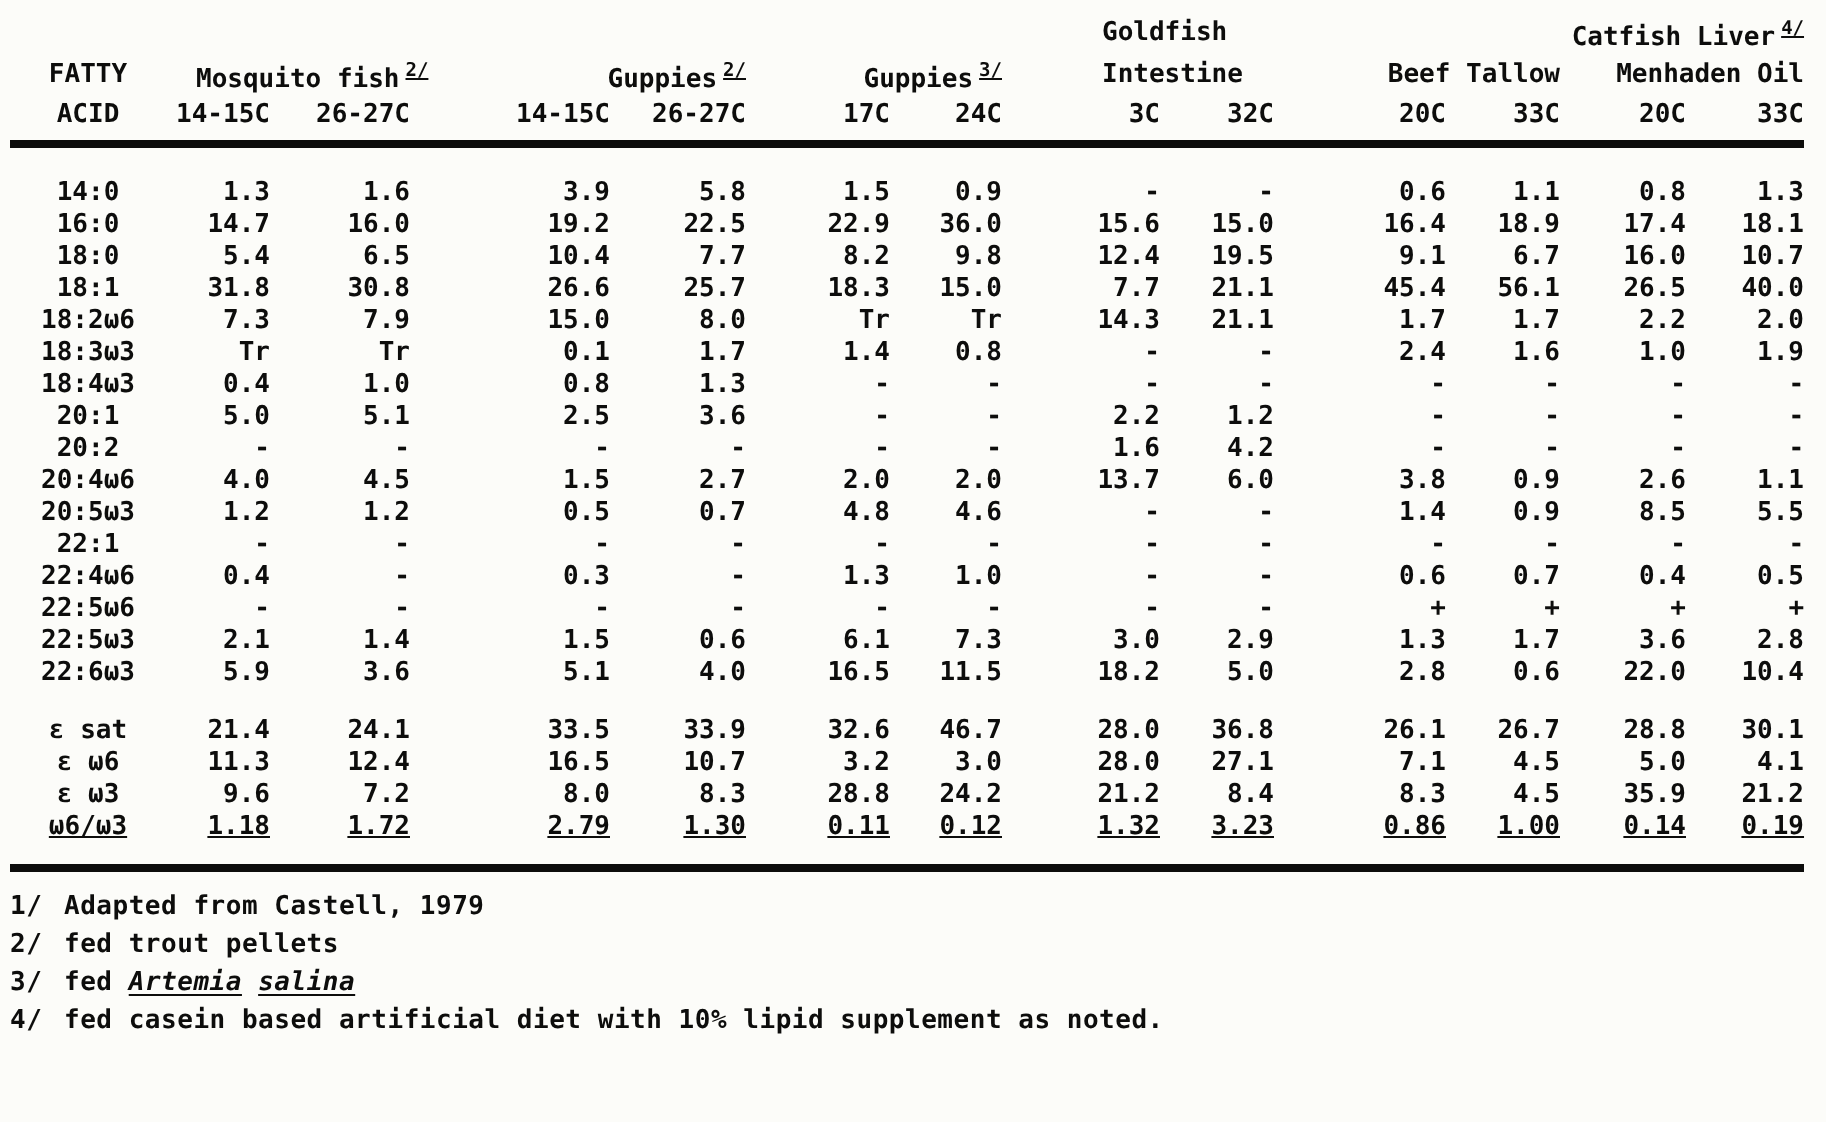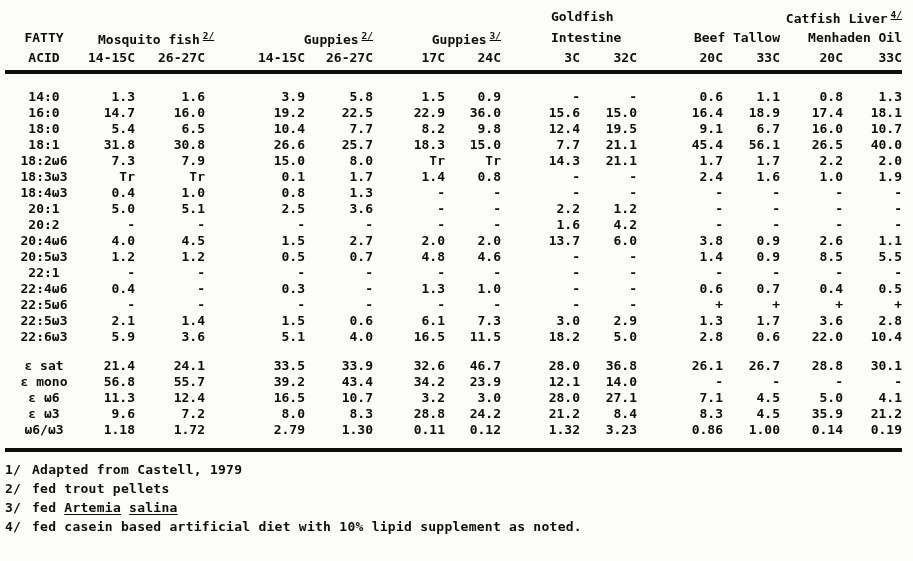--- a/index.html
+++ b/index.html
@@ -47,36 +47,36 @@
   .pg-mf{padding-left:15px;}
   .pg-g2{padding-left:45px;}
   .pg-g3{padding-left:25px;}
   .pg-cl{padding-left:8px;}
   .pg-mo{padding-left:25px;}
   tr.rule th{padding-bottom:4px;border-bottom:4px solid var(--ink);margin-top:20px;}
 
   tbody td{line-height:16px;}
   tbody tr:first-child td{padding-top:15px;margin-left:10px;}
   tbody tr.gap-row td{height:13px;line-height:13px;}
-  tbody tr.last-row td{padding-bottom:10px;}
+  tbody tr.last-row td{padding-bottom:10px;text-decoration:underline;}
 
   .sup{
     font-size:9.5px;
     vertical-align:super;
     text-decoration:underline;
     margin-left:3px;
   }
   .footnotes{
     margin-top:8px;
     line-height:19px;
     letter-spacing:.02em;
   }
   .fn-line{white-space:nowrap;}
   .fn-mark{display:inline-block;min-width:27px;}
-  .u{text-decoration:underline;text-underline-offset:2px;}
+  .u{text-decoration:underline;text-underline-offset:2px;font-style:italic;}
 </style>
 </head>
 <body>
 
 <div class="page">
 
   <table>
     <colgroup>
       <col class="c0">
         <col class="c1">
@@ -389,35 +389,20 @@
           <td>32.6</td>
           <td>46.7</td>
           <td>28.0</td>
           <td>36.8</td>
           <td>26.1</td>
           <td>26.7</td>
           <td>28.8</td>
           <td>30.1</td>
         </tr>
         <tr>
-          <td class="lbl">ε mono</td>
-          <td>56.8</td>
-          <td>55.7</td>
-          <td>39.2</td>
-          <td>43.4</td>
-          <td>34.2</td>
-          <td>23.9</td>
-          <td>12.1</td>
-          <td>14.0</td>
-          <td>-</td>
-          <td>-</td>
-          <td>-</td>
-          <td>-</td>
-        </tr>
-        <tr>
           <td class="lbl">ε ω6</td>
           <td>11.3</td>
           <td>12.4</td>
           <td>16.5</td>
           <td>10.7</td>
           <td>3.2</td>
           <td>3.0</td>
           <td>28.0</td>
           <td>27.1</td>
           <td>7.1</td>

